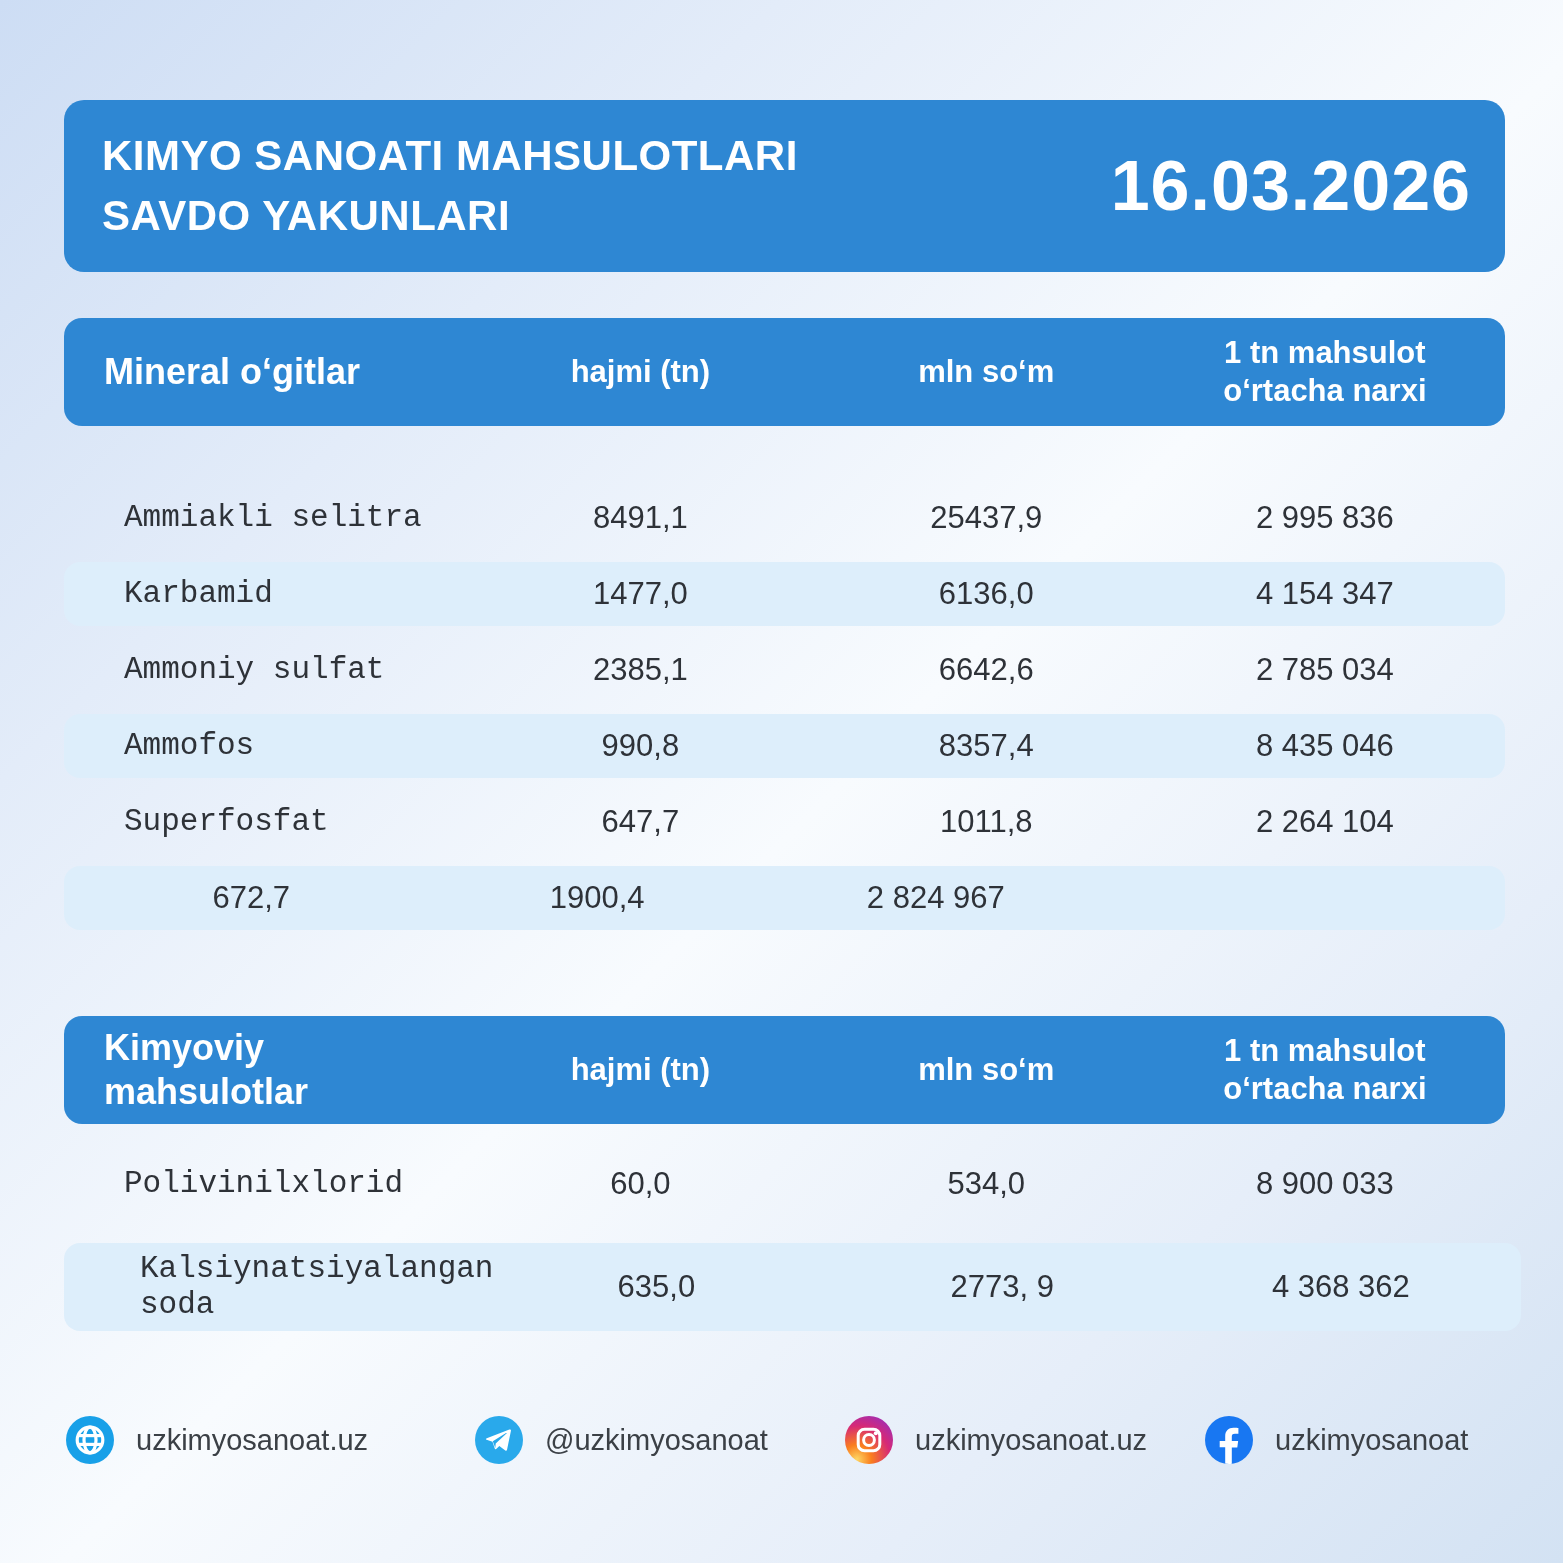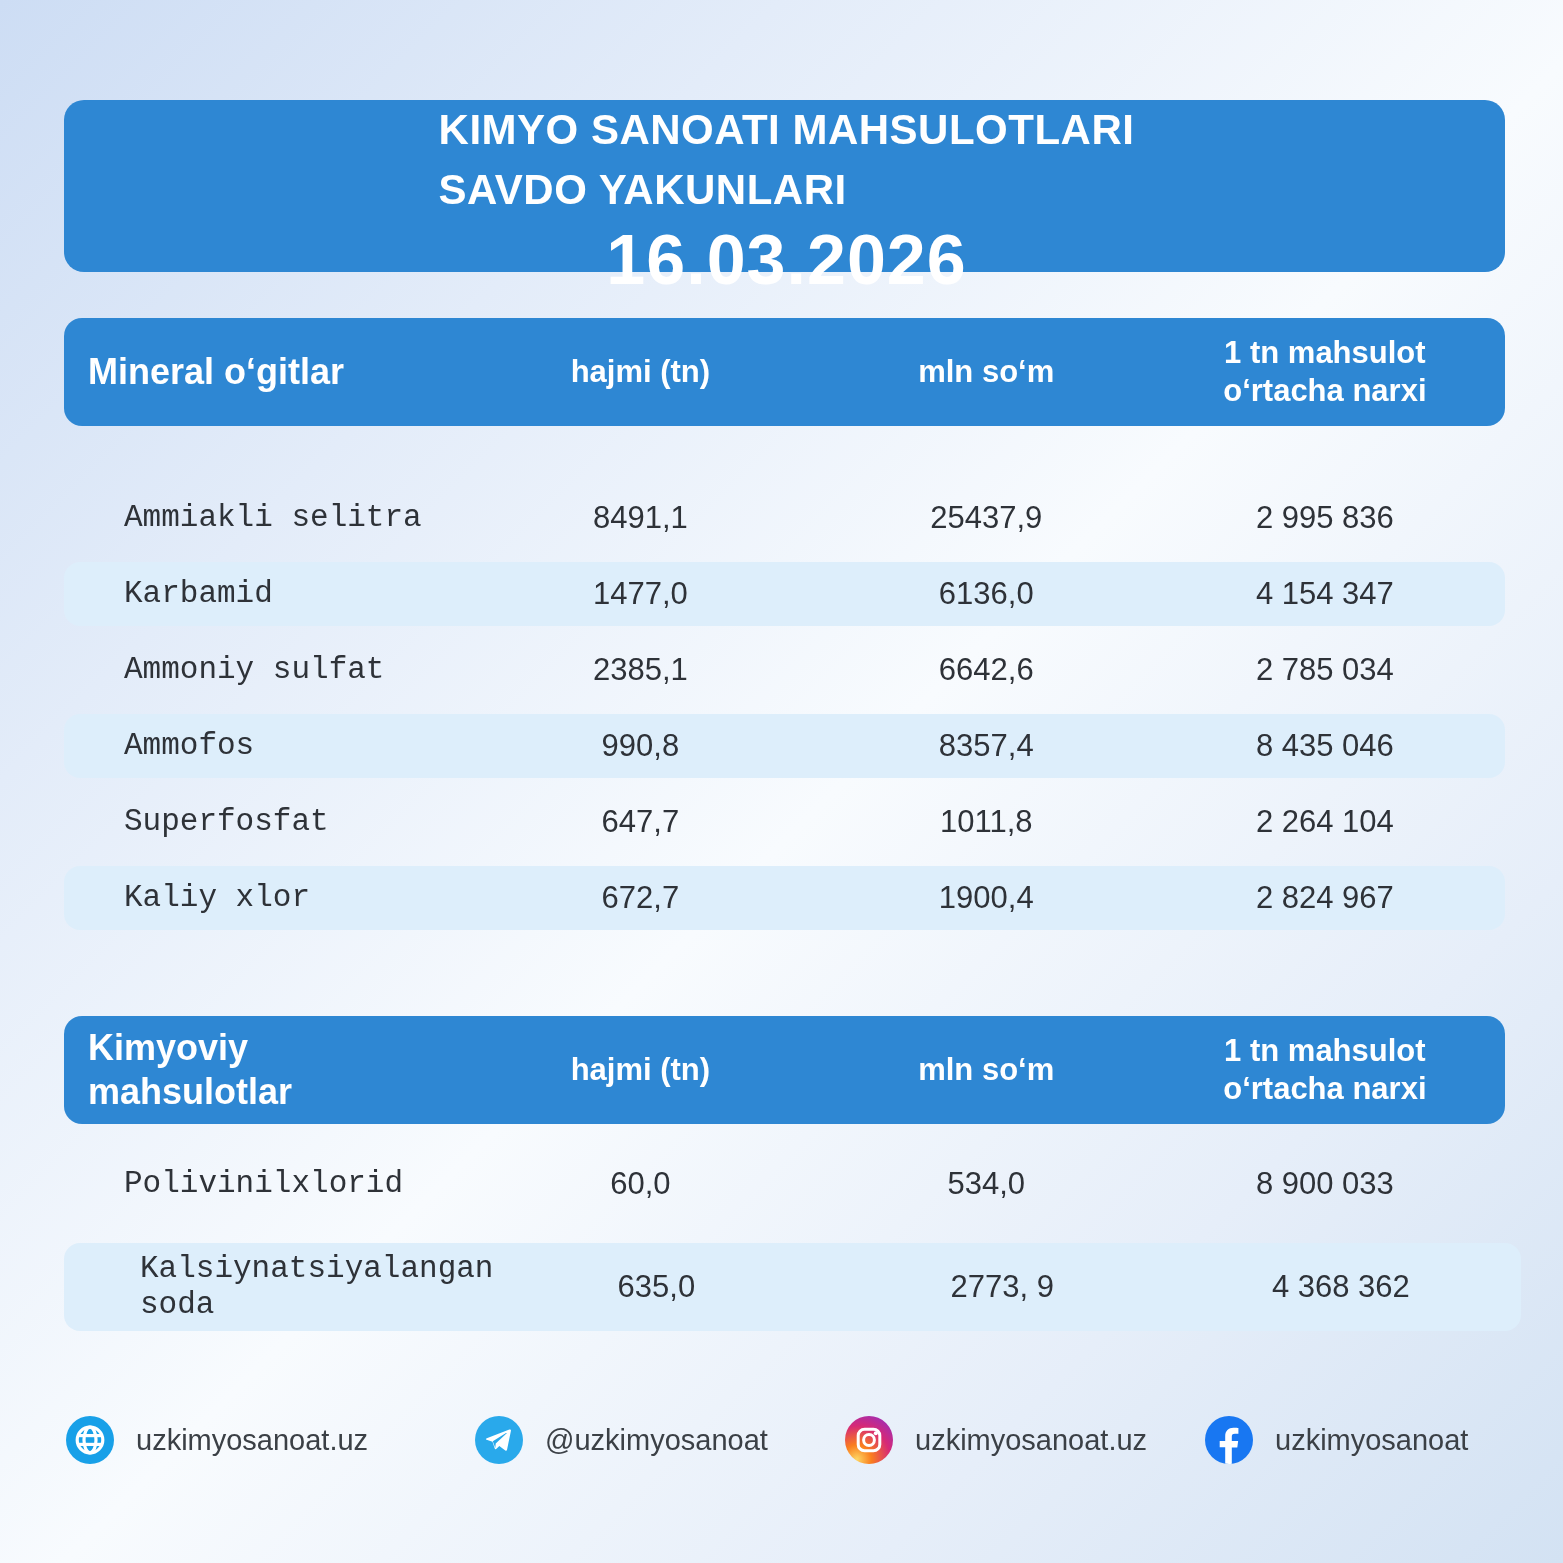--- a/index.html
+++ b/index.html
@@ -12,37 +12,36 @@
   }
 
   
   .header-card {
     position:absolute; left:64px; top:100px; width:1441px; height:172px;
     background:var(--accent,#2e87d3);
     border-radius:20px;
     display:flex; align-items:center; justify-content:space-between;
     padding:0 34px 0 38px; box-sizing:border-box;
     color:#fff;
-    flex-direction:column;
   }
   .header-title { font-size:42px; line-height:60px; font-weight:800; letter-spacing:.5px; }
   .header-date  { font-size:70px; font-weight:800; letter-spacing:1px; }
 
   
   .thead {
     position:absolute; left:64px; width:1441px; height:108px;
     background:var(--accent,#2e87d3);
     border-radius:18px;
     display:flex; align-items:center;
     color:#fff; font-weight:700;
   }
   .thead--t1 { top:318px; }
   .thead--t2 { top:1016px; }
 
-  .c-name  { width:27%; box-sizing:border-box; padding-left:24px; }
+  .c-name  { width:27%; box-sizing:border-box; padding-left:40px; }
   .c-hajmi { width:26%; text-align:center; }
   .c-mln   { width:22%; text-align:center; }
   .c-price { width:25%; text-align:center; }
   .thead .c-name  { font-size:36px; line-height:44px; max-width:27%; }
   .thead .c-hajmi, .thead .c-mln { font-size:31px; }
   .thead .c-price { font-size:31px; line-height:38px; }
 
   
   .row {
     position:absolute; left:64px; width:1441px; height:64px;
@@ -122,21 +121,20 @@
     <div class="c-mln">8357,4</div>
     <div class="c-price">8 435 046</div>
   </div>
   <div class="row t1-r5">
     <div class="c-name">Superfosfat</div>
     <div class="c-hajmi">647,7</div>
     <div class="c-mln">1011,8</div>
     <div class="c-price">2 264 104</div>
   </div>
   <div class="row row--striped t1-r6">
-    <div class="c-name">Kaliy xlor</div>
     <div class="c-hajmi">672,7</div>
     <div class="c-mln">1900,4</div>
     <div class="c-price">2 824 967</div>
   </div>
 
   <div class="thead thead--t2">
     <div class="c-name">Kimyoviy mahsulotlar</div>
     <div class="c-hajmi">hajmi (tn)</div>
     <div class="c-mln">mln so‘m</div>
     <div class="c-price">

